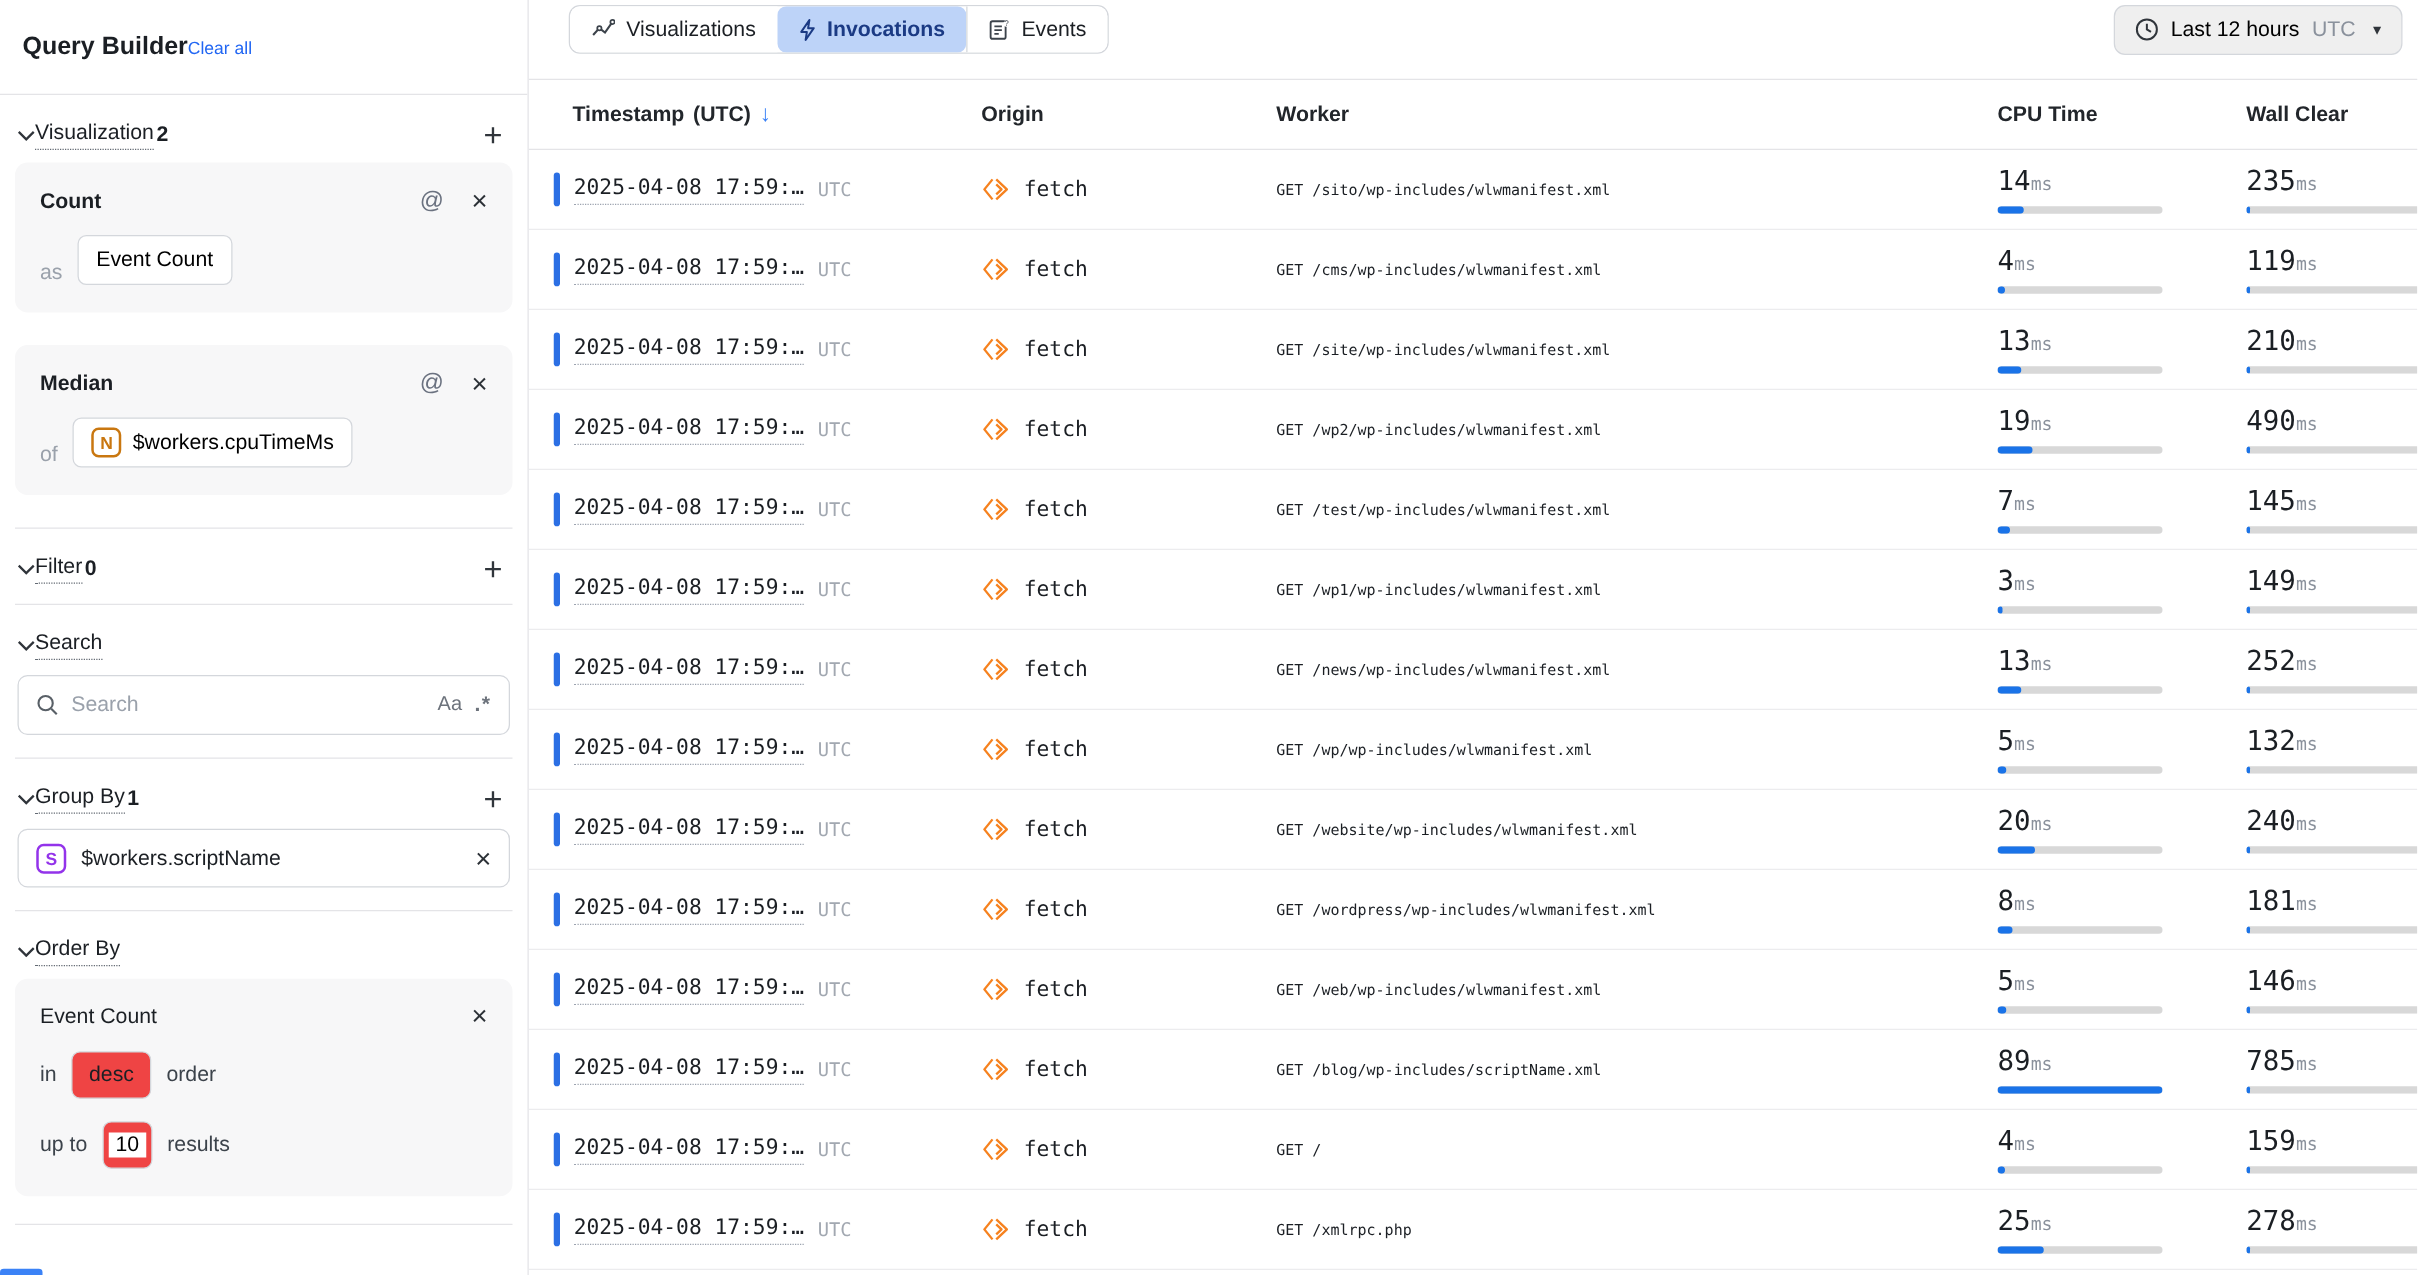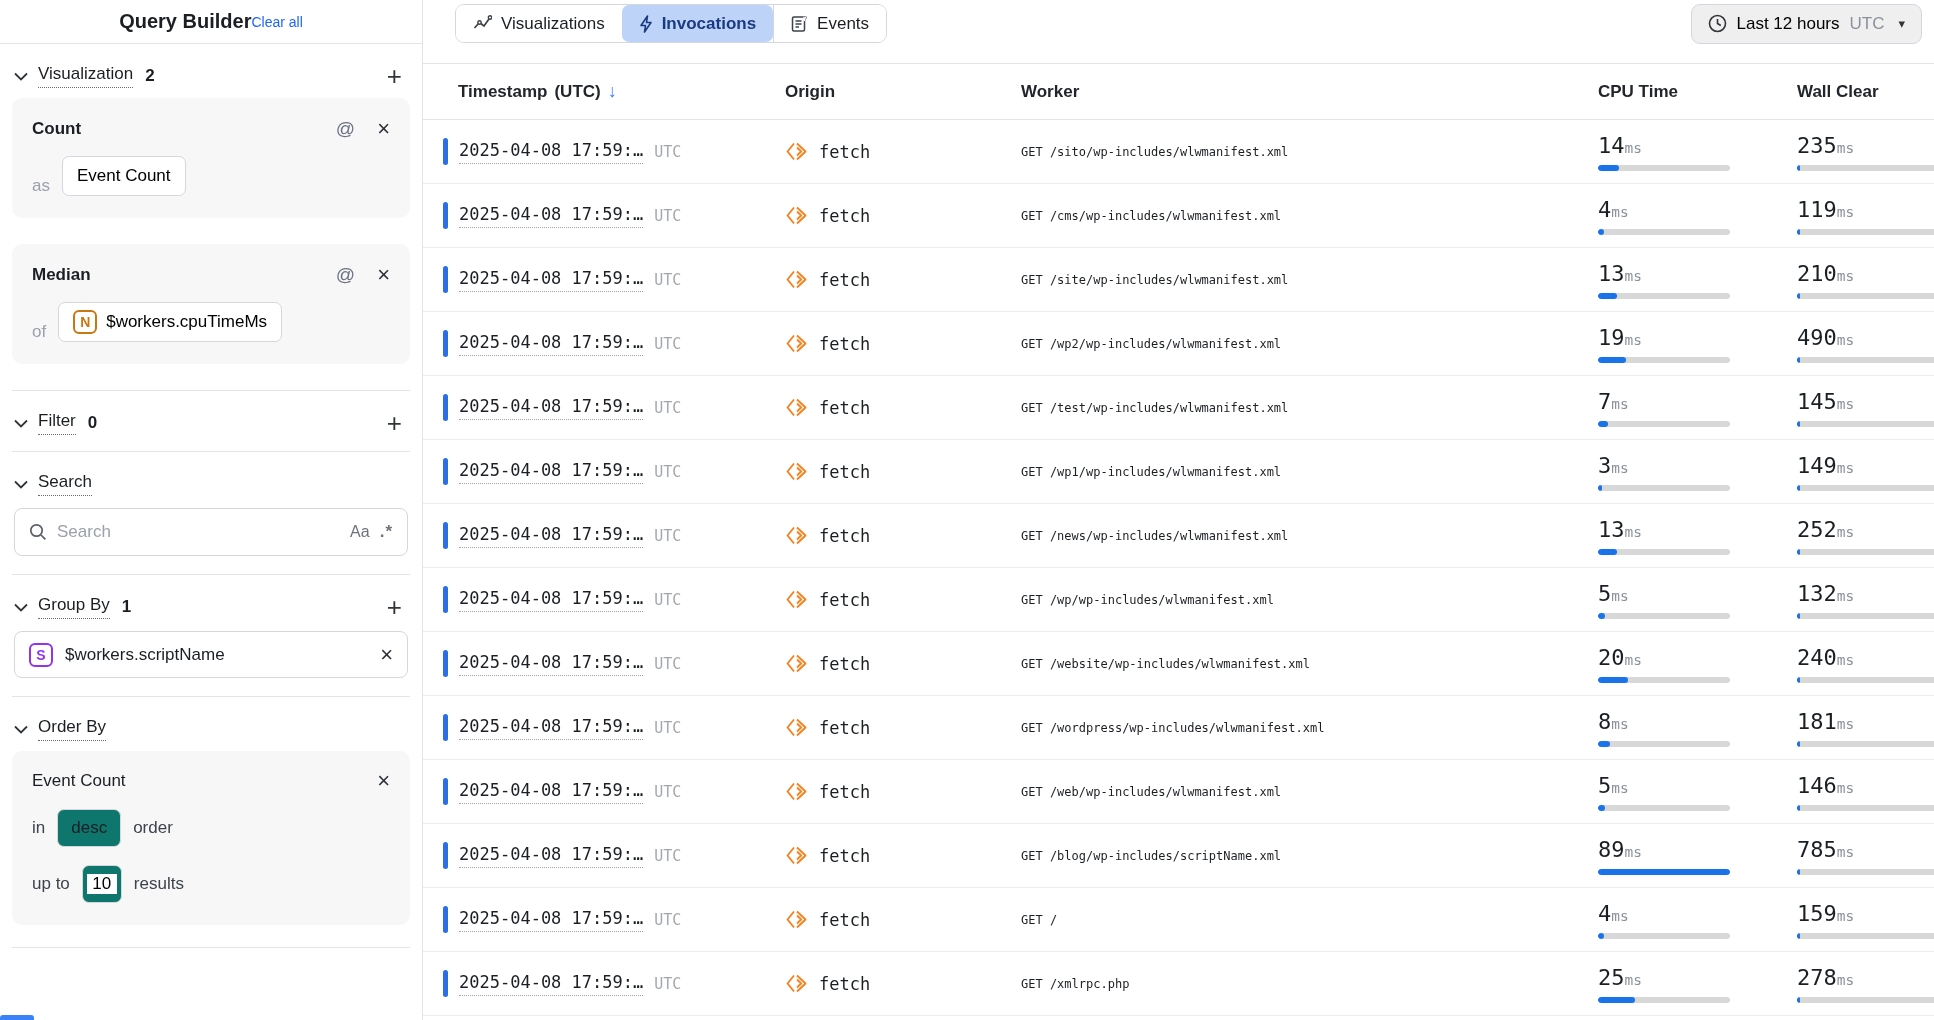--- a/index.html
+++ b/index.html
@@ -10,26 +10,26 @@
   }
   *{box-sizing:border-box;margin:0;padding:0}
   html,body{width:1934px;height:1020px;overflow:hidden;background:#fff;
     font-family:"Liberation Sans",sans-serif;color:var(--txt)}
   .mono{font-family:"DejaVu Sans Mono","Liberation Mono",monospace}
   .app{display:flex;width:1934px;height:1020px}
 
   
   .sidebar{width:423px;flex:0 0 423px;border-right:1px solid var(--border);
     position:relative;overflow:hidden}
-  .sb-header{height:44px;display:flex;align-items:center;justify-content:center;
+  .sb-header{height:76px;display:flex;align-items:center;justify-content:flex-start;
     padding:0 18px;border-bottom:1px solid var(--border)}
   .sb-title{font-size:20px;font-weight:bold}
   .link{color:var(--link);font-size:14px;cursor:pointer;text-decoration:none}
   .section{padding:16px 12px 0 12px}
-  .sec-head{display:flex;align-items:center;gap:10px;padding:4px 2px 10px 2px}
+  .sec-head{display:flex;align-items:center;padding:4px 2px 10px 2px}
   .chev{width:14px;height:9px;flex:0 0 14px}
   .sec-label{font-size:17px;color:var(--txt);border-bottom:1.5px dotted #646b74;padding-bottom:3px}
   .sec-count{font-size:17px;font-weight:bold;margin-left:2px}
   .sec-plus{margin-left:auto;font-size:26px;font-weight:300;color:#30353b;line-height:20px;cursor:pointer;padding:0 6px}
   .divider{height:1px;background:var(--border);margin-top:18px}
   .card{background:var(--card);border-radius:10px;margin:0 0 26px 0;padding:20px 20px 22px 20px}
   .card-top{display:flex;align-items:center}
   .card-title{font-size:17px;font-weight:bold}
   .card-icons{margin-left:auto;display:flex;align-items:center;gap:22px}
   .at{color:#6b7280;font-size:19px;cursor:pointer}
@@ -47,21 +47,21 @@
   .search-box input{border:none;outline:none;flex:1;font-size:17px;color:var(--txt);
     font-family:"Liberation Sans",sans-serif;background:transparent}
   .search-box input::placeholder{color:#9aa1ab}
   .s-icim{color:#6d737c;font-size:16px;cursor:pointer}
   .regex{letter-spacing:1px;font-weight:bold;font-size:17px}
   .gitem{margin:2px 2px 0 2px;border:1px solid #d4d7dc;border-radius:8px;height:47px;
     display:flex;align-items:center;gap:12px;padding:0 14px}
   .gitem .gtext{font-size:17px}
   .gitem .x{margin-left:auto}
   .ob-row{display:flex;align-items:center;gap:12px;margin-top:18px;font-size:17px;color:#3c434b}
-  .ibox{background:#0f766e;border:1px solid #d4d7dc;border-radius:7px;height:38px;
+  .ibox{background:#ef4444;border:1px solid #d4d7dc;border-radius:7px;height:38px;
     display:inline-flex;align-items:center;justify-content:center;padding:0 13px;
     font-size:17px;color:var(--txt);cursor:pointer}
   .ibox input{width:30px;border:none;outline:none;font-size:17px;text-align:center;
     font-family:"Liberation Sans",sans-serif}
   .stub{position:absolute;left:0;bottom:0;width:34px;height:5px;background:#3b82f6;border-radius:3px 3px 0 0}
 
   
   .main{flex:1;display:flex;flex-direction:column;min-width:0}
   .topbar{height:64px;flex:0 0 64px;display:flex;align-items:center;
     padding:0 12px 16px 32px;border-bottom:1px solid var(--border)}

